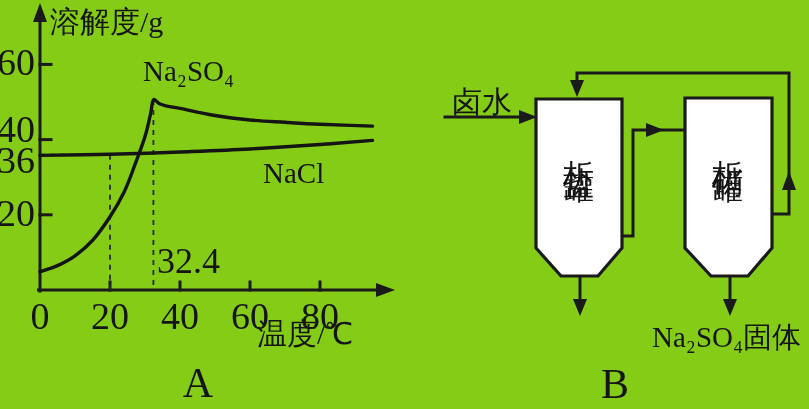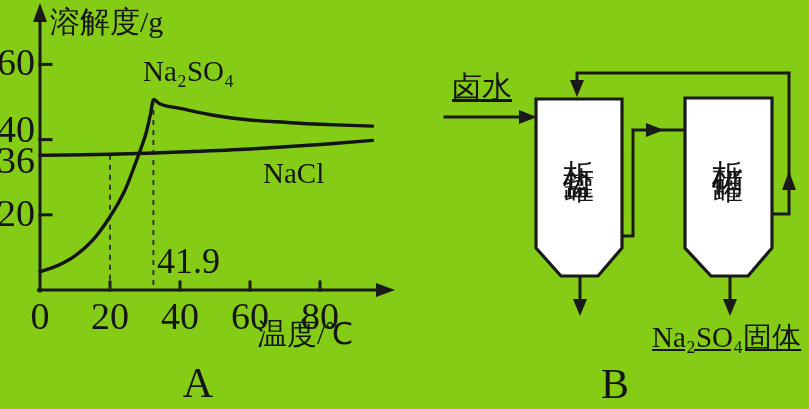--- a/index.html
+++ b/index.html
@@ -76,27 +76,27 @@
     <g>
       <polygon class="tank" points="536,99 622,99 622,248 598,276 561,276 536,248"></polygon>
       <polygon class="tank" points="685,98 772,98 772,248 748,276 711,276 685,248"></polygon>
     </g>
   </svg>
 
   <div class="lbl f30" style="left:50px;top:7px;">溶解度/g</div>
   <div class="lbl f30" style="left:257px;top:319px;font-family:Liberation Serif, serif;">温度/℃</div>
   <div class="lbl f34" style="left:143px;top:57px;">Na₂SO₄</div>
   <div class="lbl f34" style="left:263px;top:159px;">NaCl</div>
-  <div class="lbl f36" style="left:157px;top:243px;">41.9</div>
+  <div class="lbl f36" style="left:157px;top:243px;">32.4</div>
   <div class="lbl f42 center" style="left:148px;top:362px;width:100px;">A</div>
 
-  <div class="lbl f30" style="left:452px;top:72px;text-decoration:underline;">卤水</div>
+  <div class="lbl f30" style="left:452px;top:87px;">卤水</div>
   <div class="lbl vtext" style="left:563px;top:135px;">析盐罐</div>
   <div class="lbl vtext" style="left:712px;top:135px;">析硝罐</div>
-  <div class="lbl f29" style="left:652px;top:323px;text-decoration:underline;">Na₂SO₄固体</div>
+  <div class="lbl f29" style="left:652px;top:323px;">Na₂SO₄固体</div>
   <div class="lbl f42 center" style="left:565px;top:363px;width:100px;">B</div>
 
 <div class="lbl tick" style="left: 10px; top: 297px; width: 60px; text-align: center; font-size: 38px;">0</div>
     <div class="lbl tick" style="left: 80px; top: 297px; width: 60px; text-align: center; font-size: 38px;">20</div>
     <div class="lbl tick" style="left: 150px; top: 297px; width: 60px; text-align: center; font-size: 38px;">40</div>
     <div class="lbl tick" style="left: 220px; top: 297px; width: 60px; text-align: center; font-size: 38px;">60</div>
     <div class="lbl tick" style="left: 290px; top: 297px; width: 60px; text-align: center; font-size: 38px;">80</div>
     <div class="lbl tick" style="right: 774px; top: 43.4px; font-size: 38px;">60</div>
     <div class="lbl tick" style="right: 774px; top: 109.6px; font-size: 38px;">40</div>
     <div class="lbl tick" style="right: 774px; top: 140.64px; font-size: 38px;">36</div>

